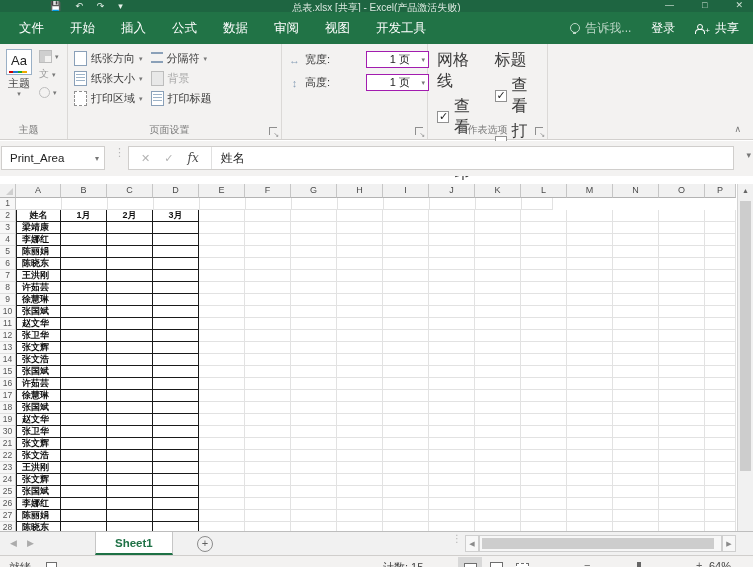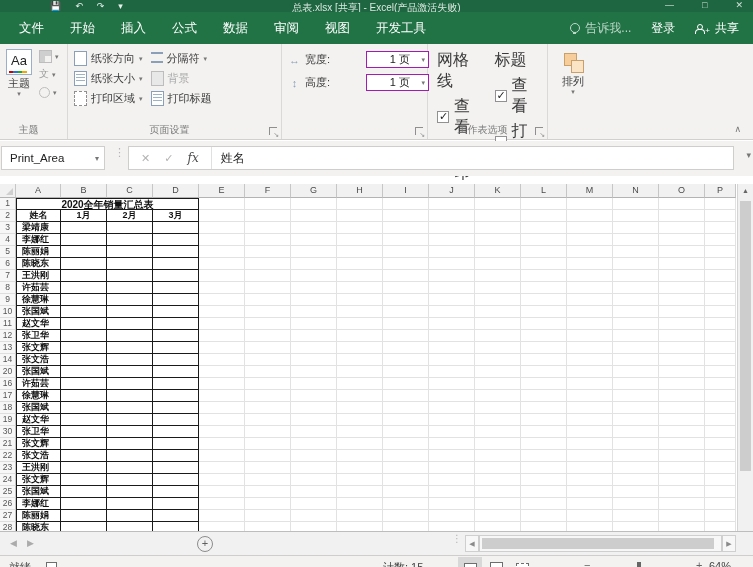--- a/index.html
+++ b/index.html
@@ -278,27 +278,20 @@
           </div>
         <div class="cbrow">
             <span class="cb"></span>
             <span>打印</span>
           </div>
       </div>
       <div class="glabel">工作表选项</div>
       <div class="dlg"></div>
     </div>
 
-    <div class="rgroup" style="width:50px;border-right:none;">
-      <div class="bigbtn" style="margin:2px auto 0;">
-        <div class="arric"></div>
-        <span>排列</span>
-        <span class="caret">▾</span>
-      </div>
-    </div>
 
     <div style="flex:1;position:relative;">
       <span class="collapse">∧</span>
     </div>
   </div>
 
   <div class="fbar">
     <div class="namebox">
       <span>Print_Area</span>
       <span class="caret">▾</span>
@@ -333,21 +326,20 @@
           <div class="chc" style="width: 46px;">L</div>
           <div class="chc" style="width: 46px;">M</div>
           <div class="chc" style="width: 46px;">N</div>
           <div class="chc" style="width: 46px;">O</div>
           <div class="chc" style="width: 31px;">P</div>
         </div>
     </div>
     <div id="gridbody">
         <div class="grow">
           <div class="rn">1</div>
-          <div class="c t tl tt ttl" style="width: 183px;">2020全年销量汇总表</div>
           <div class="c lg" style="width: 46px;"></div>
           <div class="c lg" style="width: 46px;"></div>
           <div class="c lg" style="width: 46px;"></div>
           <div class="c lg" style="width: 46px;"></div>
           <div class="c lg" style="width: 46px;"></div>
           <div class="c lg" style="width: 46px;"></div>
           <div class="c lg" style="width: 46px;"></div>
           <div class="c lg" style="width: 46px;"></div>
           <div class="c lg" style="width: 46px;"></div>
           <div class="c lg" style="width: 46px;"></div>
@@ -595,21 +587,21 @@
           <div class="c lg" style="width: 46px;"></div>
           <div class="c lg" style="width: 46px;"></div>
           <div class="c lg" style="width: 46px;"></div>
           <div class="c lg" style="width: 46px;"></div>
           <div class="c lg" style="width: 46px;"></div>
           <div class="c lg" style="width: 46px;"></div>
           <div class="c lg" style="width: 46px;"></div>
           <div class="c lg" style="width: 31px;"></div>
         </div>
         <div class="grow">
-          <div class="rn">20</div>
+          <div class="rn">15</div>
           <div class="c t tl nm" style="width: 45px;">张国斌</div>
           <div class="c t" style="width: 46px;"></div>
           <div class="c t" style="width: 46px;"></div>
           <div class="c t" style="width: 46px;"></div>
           <div class="c lg" style="width: 46px;"></div>
           <div class="c lg" style="width: 46px;"></div>
           <div class="c lg" style="width: 46px;"></div>
           <div class="c lg" style="width: 46px;"></div>
           <div class="c lg" style="width: 46px;"></div>
           <div class="c lg" style="width: 46px;"></div>
@@ -869,20 +861,23 @@
         </div>
       </div>
   </div>
   <div class="vscroll">
     <div class="vs-up">▲</div>
     <div class="vs-thumb"></div>
   </div>
 
   <div class="sheetbar">
     <div class="nav">◀▶</div>
+    <div class="stab">
+        <span>Sheet1</span>
+      </div>
     <div class="addsheet">+</div>
     <div class="sdots">⋮</div>
     <div class="hs-l">◀</div>
     <div class="hs-track">
         <div class="hs-thumb"></div>
       </div>
     <div class="hs-r">▶</div>
   </div>
 
   <div class="statusbar">

